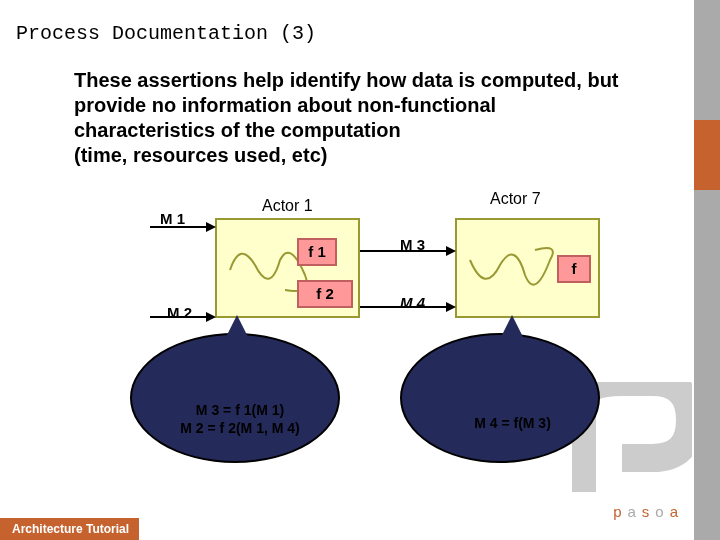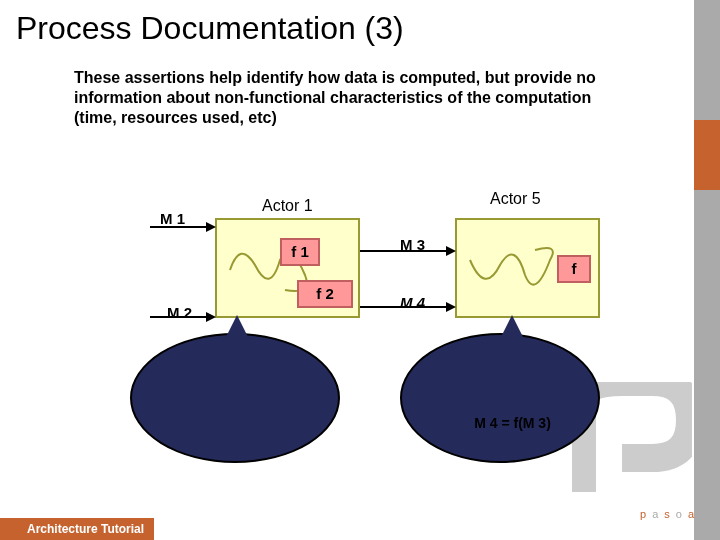--- a/index.html
+++ b/index.html
@@ -8,30 +8,31 @@
     width: 720px;
     height: 540px;
     font-family: Arial, Helvetica, sans-serif;
     position: relative;
     background: #fff;
     overflow: hidden;
   }
   .title {
     position: absolute;
     left: 16px;
-    top: 10px;
-    font-size: 32px;
+    top: 22px;
+    font-size: 20px;
     color: #000;
+    font-family: Liberation Mono, monospace;
   }
   .desc {
     position: absolute;
     left: 74px;
     top: 68px;
     width: 560px;
-    font-size: 16px;
+    font-size: 20px;
     font-weight: bold;
     line-height: 1.25;
     color: #000;
   }
   .actor-label {
     position: absolute;
     font-size: 16px;
     color: #000;
   }
   .actor-box {
@@ -88,27 +89,27 @@
   }
   .footer-bar {
     position: absolute;
     left: 0;
     bottom: 0;
     height: 22px;
     background: #c5622e;
     color: #fff;
     font-size: 12px;
     font-weight: bold;
-    padding: 4px 10px 0 27px;
+    padding: 4px 10px 0 12px;
   }
   .brand {
     position: absolute;
-    right: 20px;
+    right: 36px;
     bottom: 20px;
-    font-size: 11px;
+    font-size: 15px;
     letter-spacing: 6px;
     color: #c5622e;
   }
   .brand .gray { color: #aaa; }
   .arrow-line {
     position: absolute;
     height: 2px;
     background: #000;
   }
   .arrow-head-r {
@@ -135,33 +136,33 @@
 <div class="decor-right-inner"></div>
 <svg class="big-p" viewBox="0 0 120 110">
   <path d="M10 110 L10 20 Q10 0 50 0 L80 0 Q118 0 118 38 Q118 76 80 76 L50 76" fill="none" stroke="#ccc" stroke-width="28" stroke-linecap="butt"></path>
 </svg>
 
 <div class="title">Process Documentation (3)</div>
 <div class="desc" style="white-space:pre-line;">These assertions help identify how data is computed, but provide no information about non-functional characteristics of the computation
 (time, resources used, etc)</div>
 
 <div class="actor-label" style="left:262px; top:197px;">Actor 1</div>
-<div class="actor-label" style="left:490px; top:190px;">Actor 5</div>
+<div class="actor-label" style="left:490px; top:190px;">Actor 7</div>
 
 <div class="actor-box" style="left:215px; top:218px; width:145px; height:100px;"></div>
 <div class="actor-box" style="left:455px; top:218px; width:145px; height:100px;"></div>
 
 <svg class="squig" style="left:225px; top:235px; width:90px; height:70px;" viewBox="0 0 90 70">
   <path d="M5 35 Q15 5 30 30 Q45 60 55 25 Q65 5 80 40 Q88 60 60 55"></path>
 </svg>
 <svg class="squig" style="left:465px; top:235px; width:100px; height:70px;" viewBox="0 0 100 70">
   <path d="M5 25 Q20 60 35 30 Q50 5 60 40 Q70 65 85 25 Q95 8 70 15"></path>
 </svg>
 
-<div class="func-box" style="left:280px; top:238px; width:40px;">f 1</div>
+<div class="func-box" style="left:297px; top:238px; width:40px;">f 1</div>
 <div class="func-box" style="left:297px; top:280px; width:56px;">f 2</div>
 <div class="func-box" style="left:557px; top:255px; width:34px;">f</div>
 
 <div class="msg-label" style="left:160px; top:210px;">M 1</div>
 <div class="msg-label" style="left:160px; top:304px;margin-left:7px;">M 2</div>
 <div class="msg-label" style="left:400px; top:236px;">M 3</div>
 <div class="msg-label" style="left:400px; top:294px;font-style:italic;">M 4</div>
 
 <div class="arrow-line" style="left:150px; top:226px; width:58px;"></div>
 <div class="arrow-head-r" style="left:206px; top:222px;"></div>
@@ -171,20 +172,22 @@
 
 <div class="arrow-line" style="left:360px; top:250px; width:88px;"></div>
 <div class="arrow-head-r" style="left:446px; top:246px;"></div>
 
 <div class="arrow-line" style="left:360px; top:306px; width:88px;"></div>
 <div class="arrow-head-r" style="left:446px; top:302px;"></div>
 
 <div class="callout" style="left:130px; top:333px; width:210px; height:130px;"></div>
 <div class="tri" style="left:225px; top:315px; border-left:12px solid transparent; border-right:12px solid transparent; border-bottom:24px solid #242a5a;"></div>
 <div class="callout-text" style="left:165px; top:402px; width:150px;">
+  <div>M 3 = f 1(M 1)</div>
+  <div>M 2 = f 2(M 1, M 4)</div>
 </div>
 
 <div class="callout" style="left:400px; top:333px; width:200px; height:130px;"></div>
 <div class="tri" style="left:500px; top:315px; border-left:12px solid transparent; border-right:12px solid transparent; border-bottom:24px solid #242a5a;"></div>
 <div class="callout-text" style="left:455px; top:415px; width:115px;">
   <div>M 4 = f(M 3)</div>
 </div>
 
 <div class="brand">
   <span>p</span><span class="gray">a</span><span>s</span><span class="gray">o</span><span>a</span>

